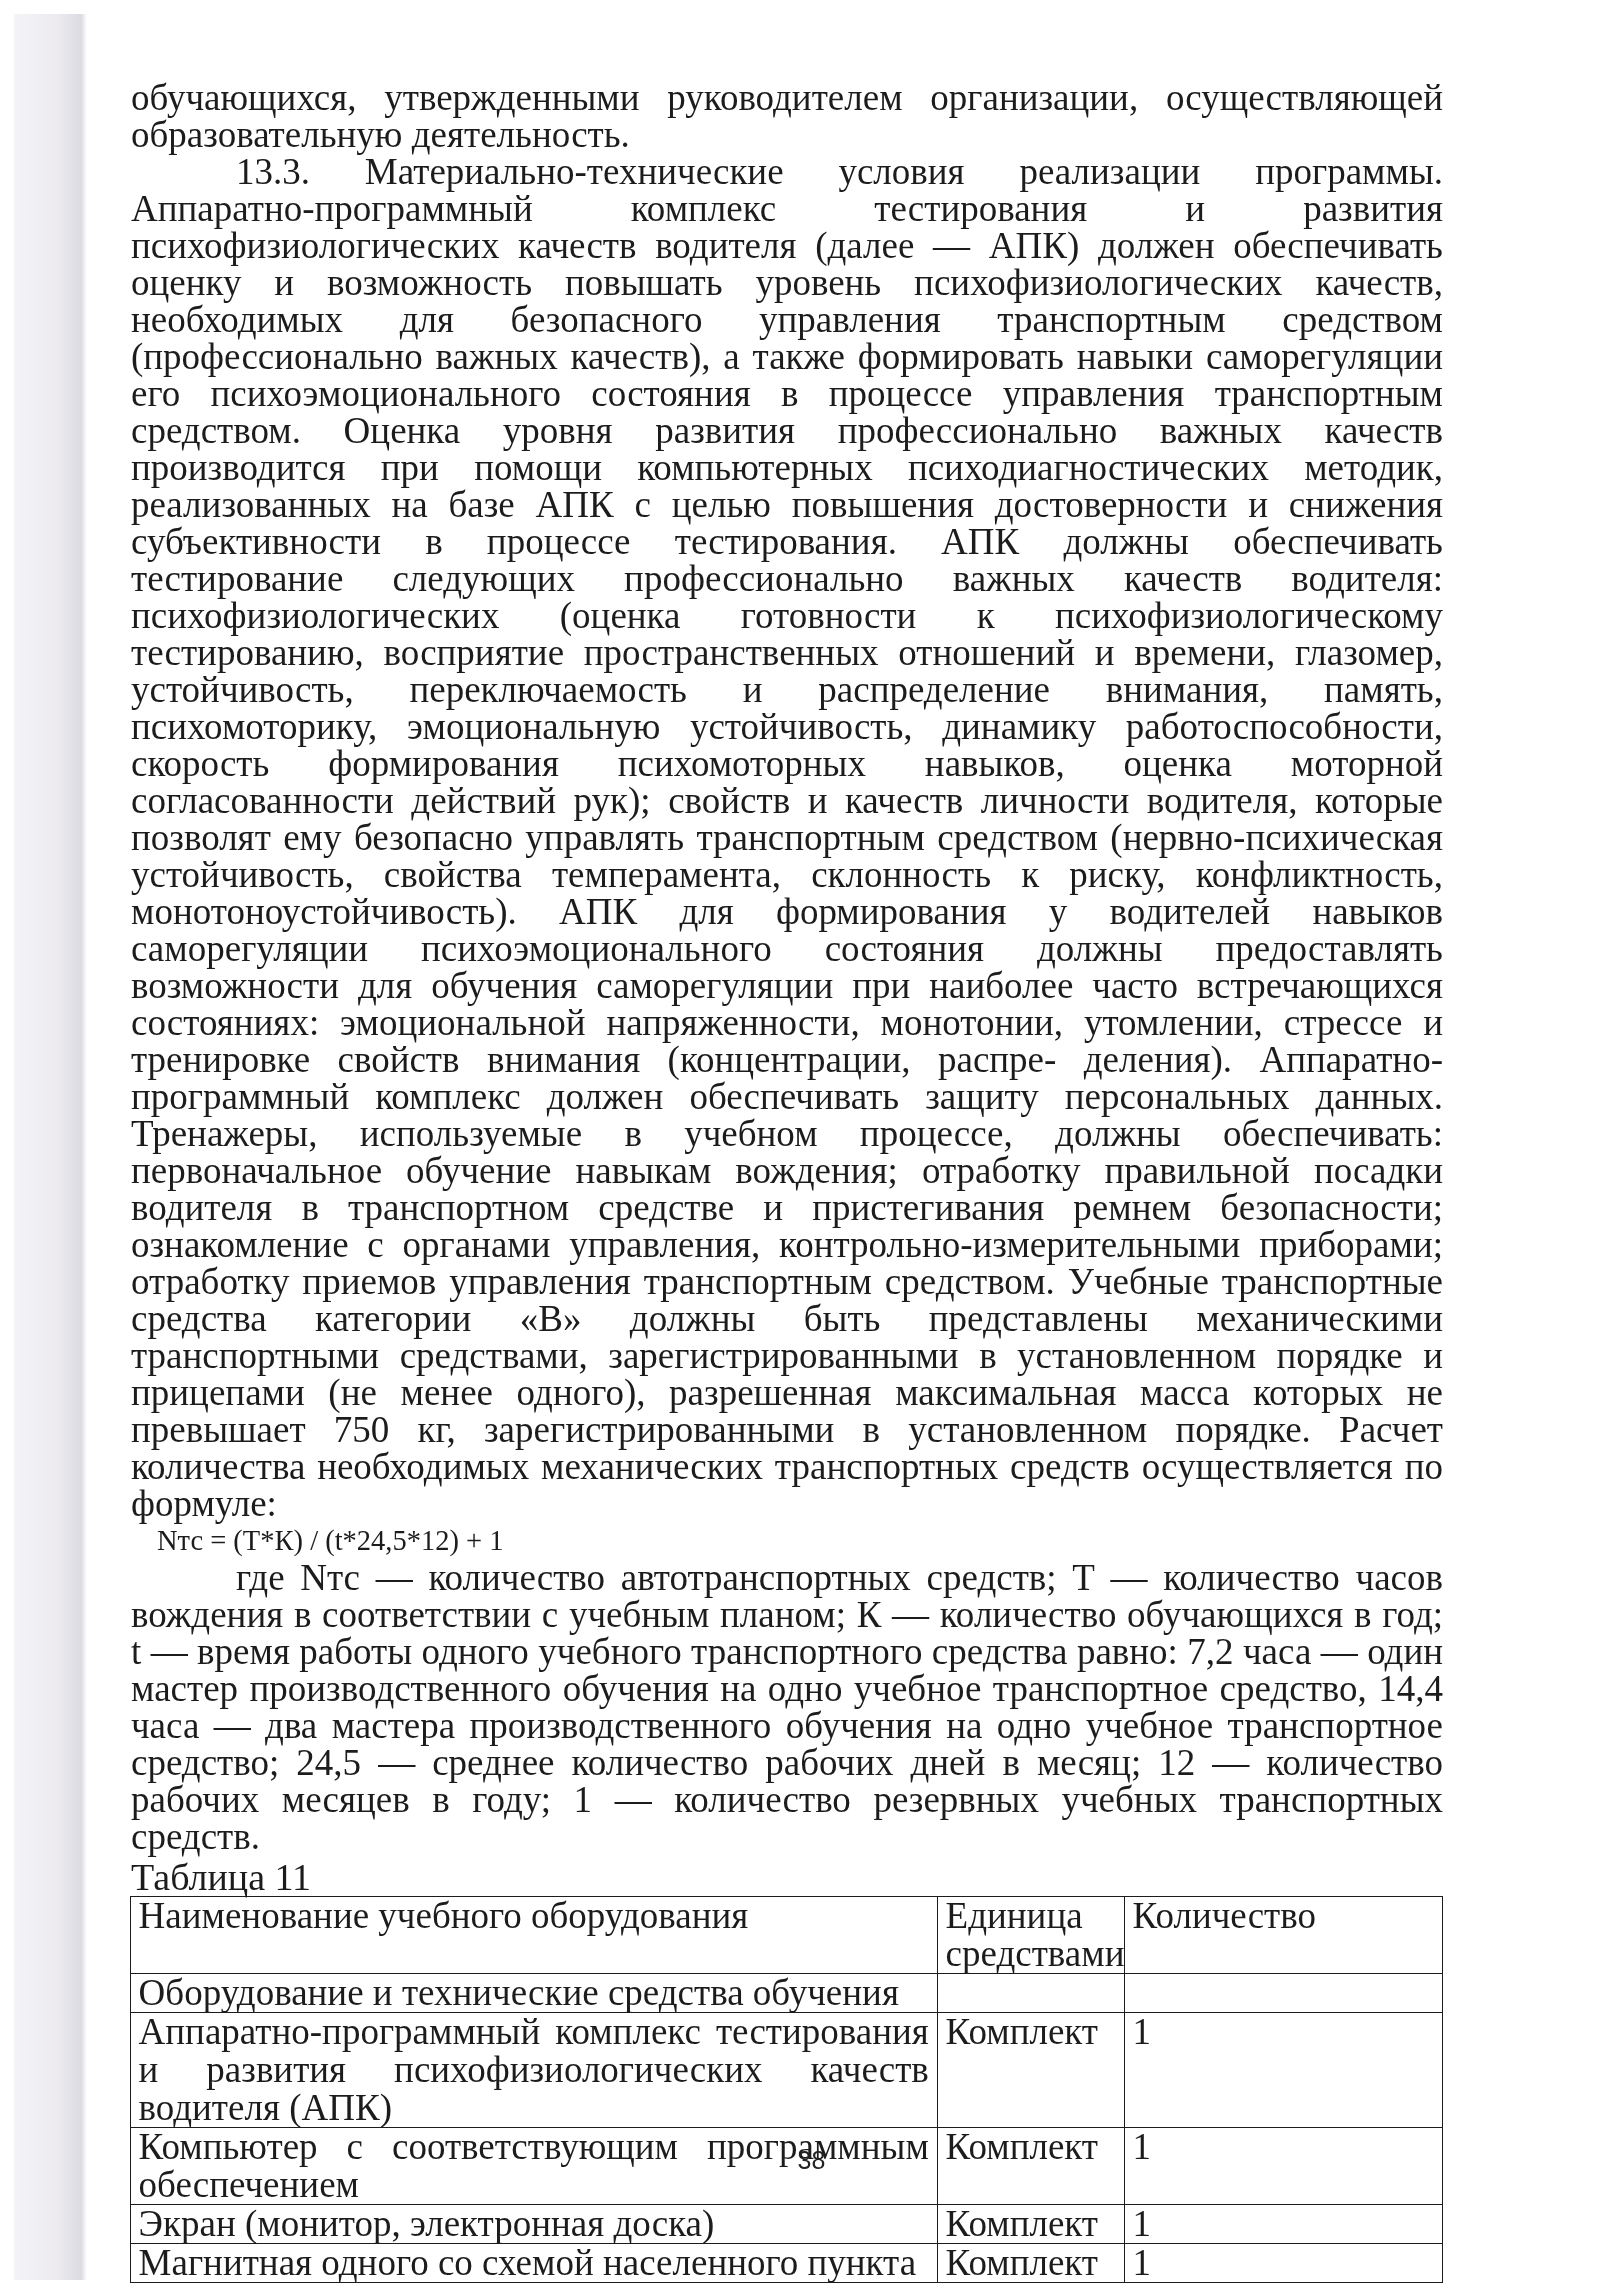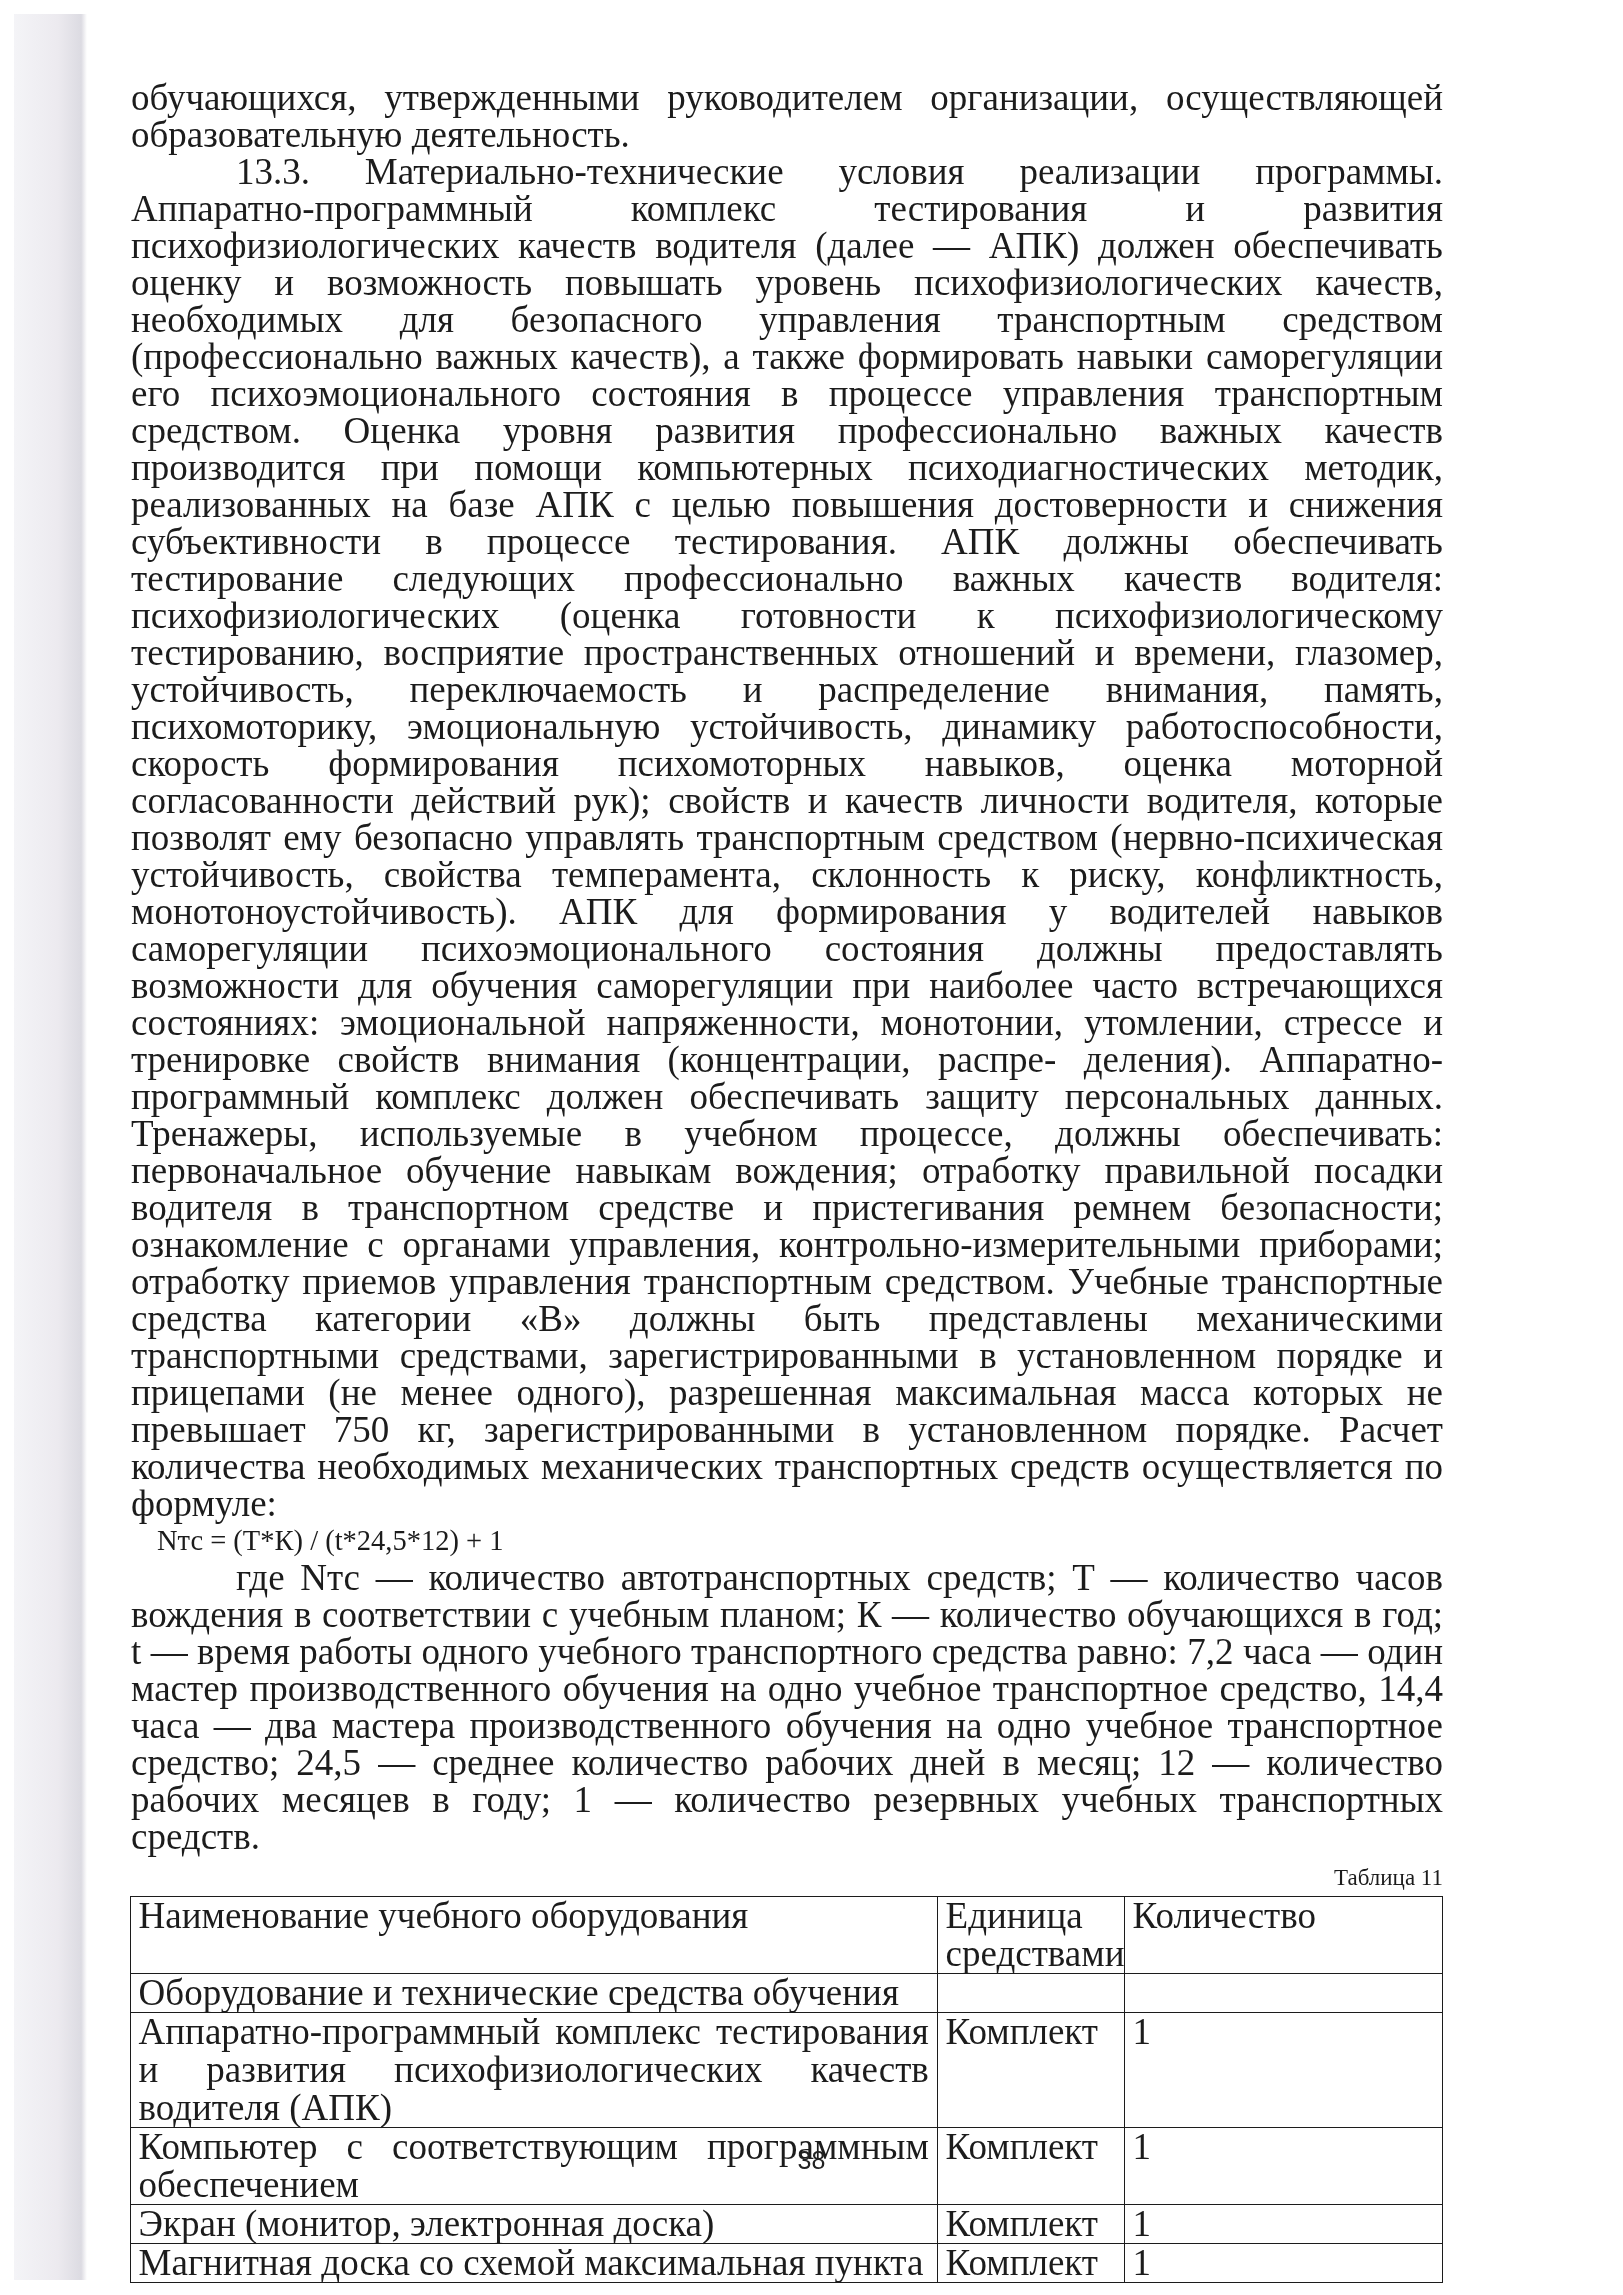--- a/index.html
+++ b/index.html
@@ -40,23 +40,23 @@
   .indent {
     text-indent: 105px;
   }
   .formula {
     font-size: 28.5px;
     line-height: 37px;
     margin: 0;
     padding-left: 26px;
   }
   .table-caption {
-    font-size: 23px;
+    font-size: 38px;
     line-height: 37px;
-    text-align: right;
+    text-align: left;
     margin: 3.9px 0 0 0;
     padding-right: 0;
   }
   table.equip {
     border-collapse: collapse;
     width: 1312px;
     margin-left: -1.3px;
     table-layout: fixed;
   }
   table.equip td {
@@ -129,21 +129,21 @@
       <td class="c1">Компьютер с соответствующим программным обеспечением</td>
       <td>Комплект</td>
       <td>1</td>
     </tr>
     <tr class="r1">
       <td class="c1">Экран (монитор, электронная доска)</td>
       <td>Комплект</td>
       <td>1</td>
     </tr>
     <tr class="r1">
-      <td class="c1">Магнитная доска со схемой максимальная пункта</td>
+      <td class="c1">Магнитная одного со схемой населенного пункта</td>
       <td>Комплект</td>
       <td>1</td>
     </tr>
   </tbody>
     </table>
 </div>
 
 <div class="page-number">38</div>
 
 

